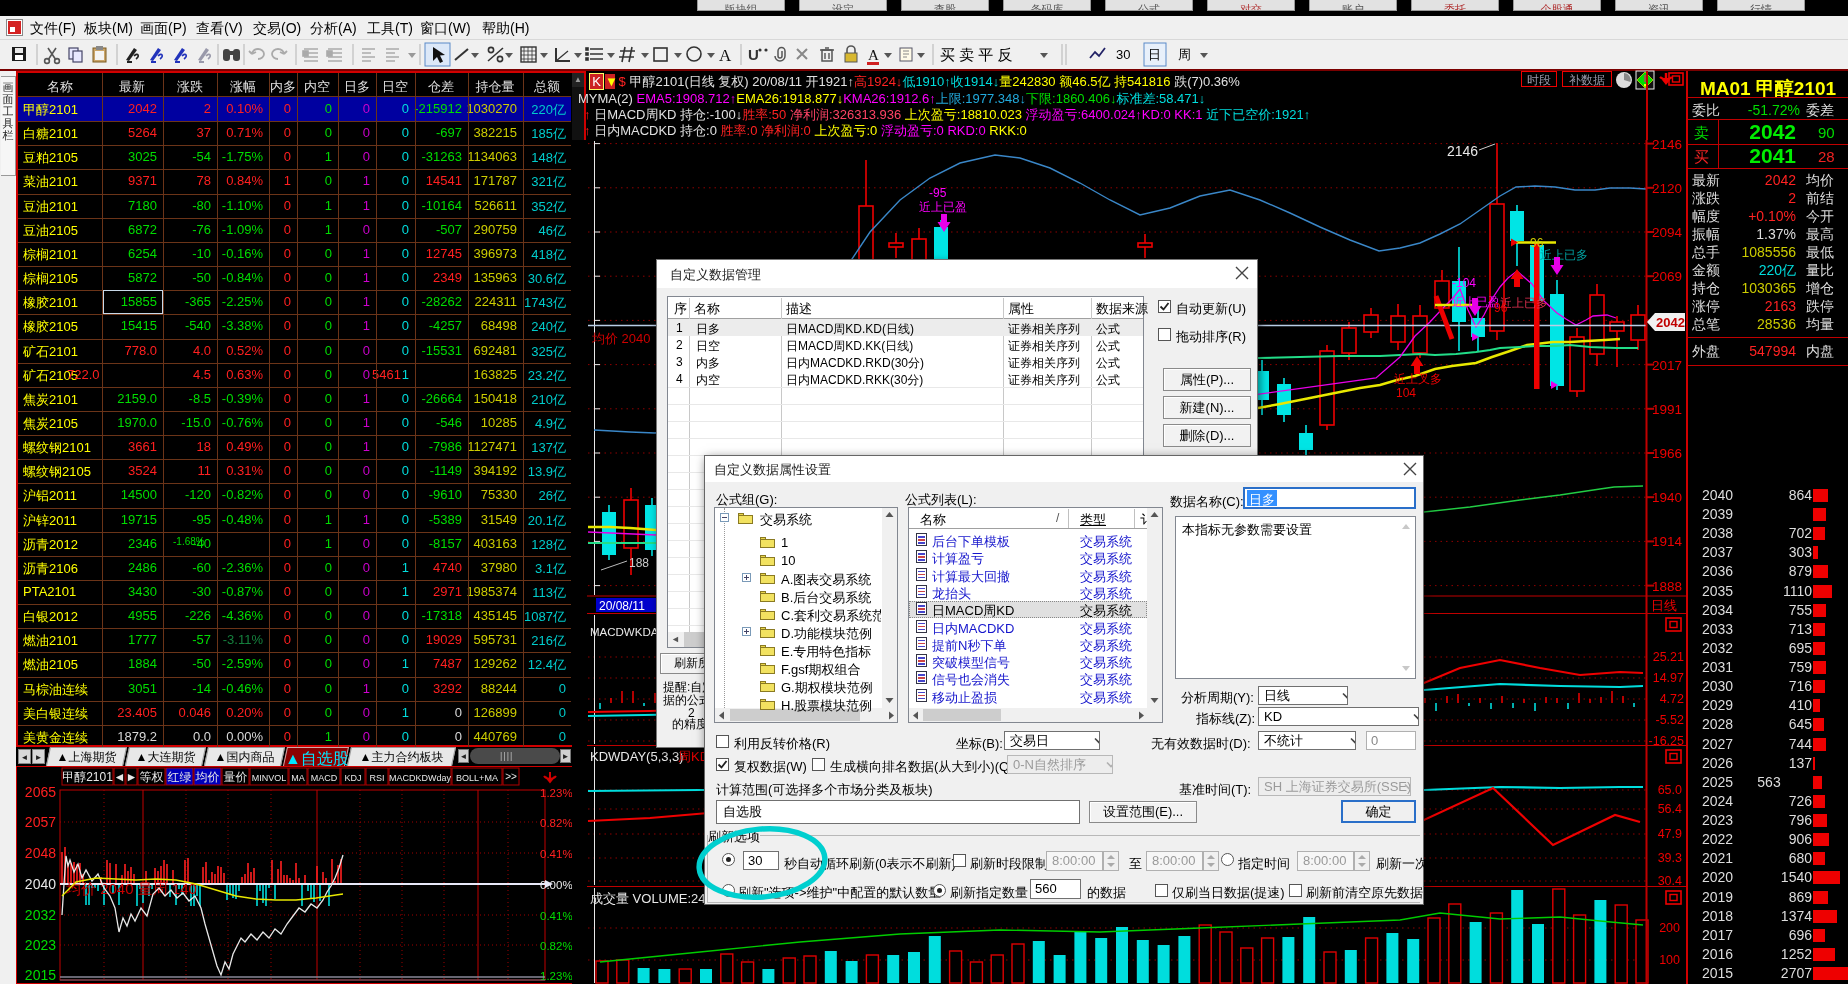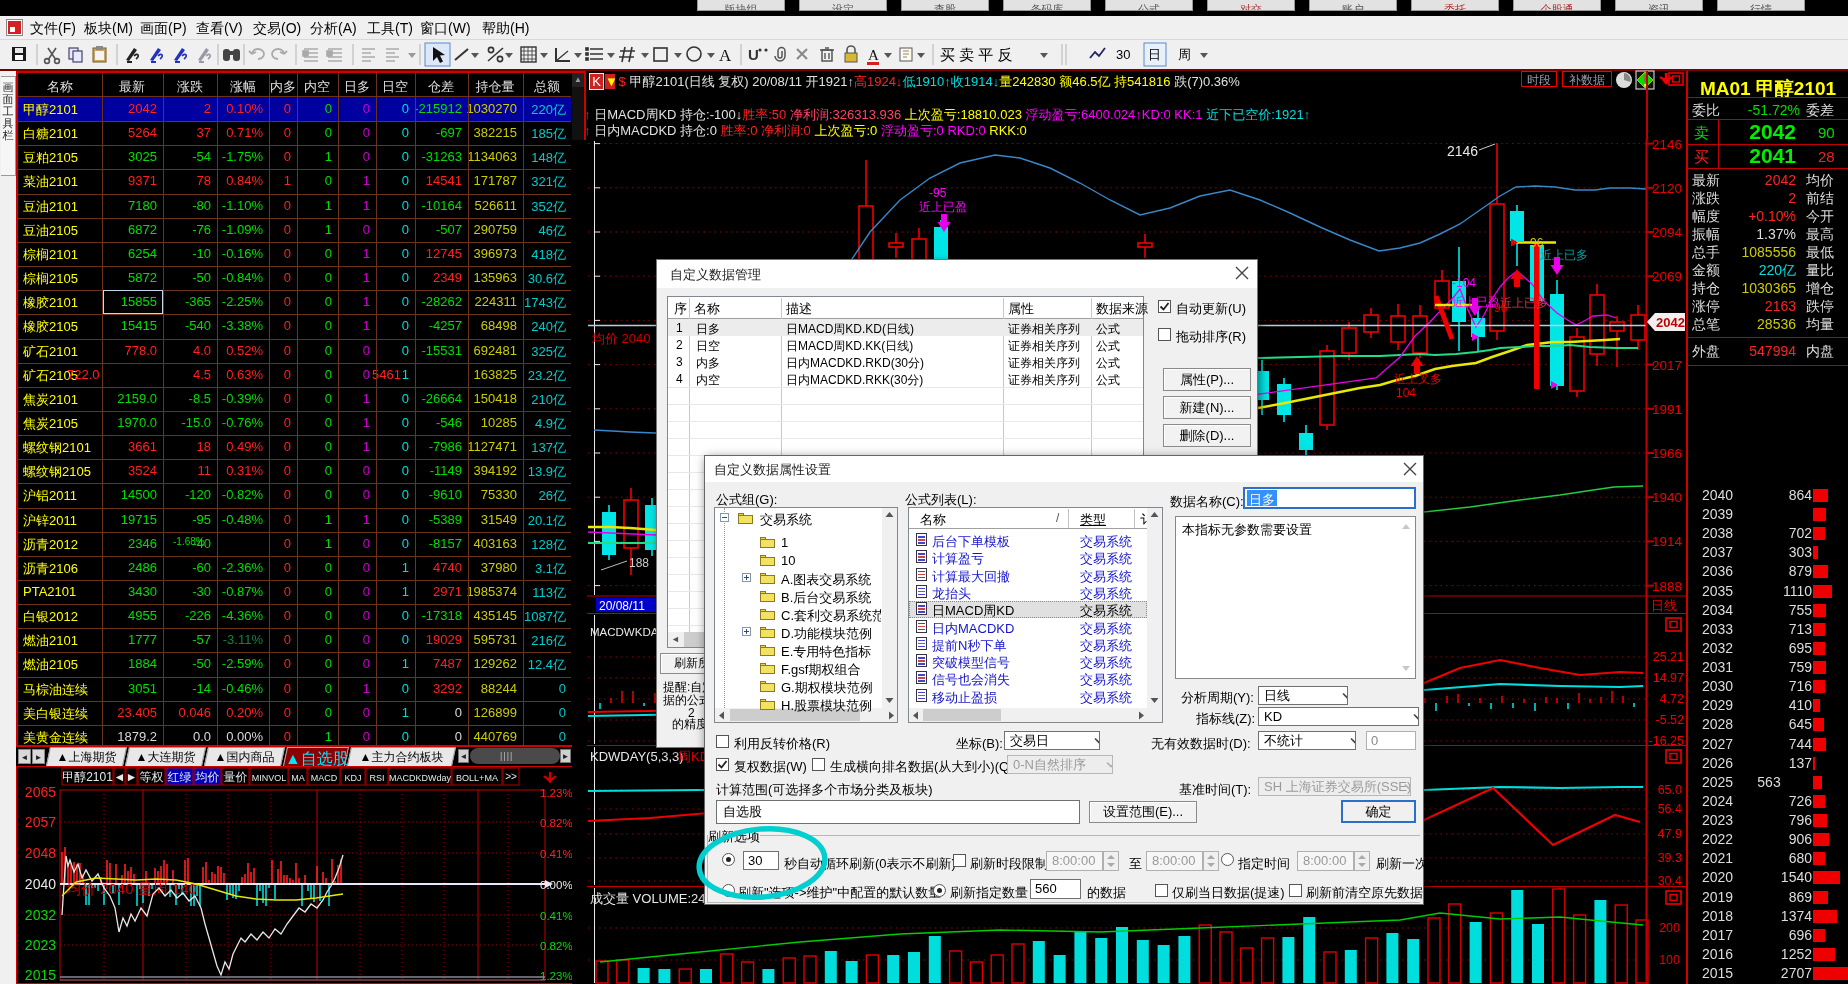--- a/index.html
+++ b/index.html
@@ -691,20 +691,21 @@
       <line x1="325" y1="118" x2="325" y2="93" stroke="#ff2020" stroke-width="1.6"></line>
       <line x1="44" y1="118" x2="529" y2="118" stroke="#e8e8f8" stroke-width="2"></line>
       <path d="M529 114 l8 4 l-8 4 z" fill="#e8e8f8"></path>
       <text x="50" y="128" font-size="15" fill="#cc0000">均价 2040 量周 140</text>
       <polyline points="46,149 48,118 50,90 52,100 54,94 58,106 62,98 66,112 70,104 76,115 82,108 88,122 94,130 99,142 103,166 107,152 111,160 115,148 119,155 125,142 131,150 137,128 143,122 149,130 155,124 161,132 167,127 173,135 179,130 185,142 189,158 193,172 197,186 201,200 205,209 209,196 213,203 217,188 221,180 225,172 229,176 235,168 241,174 247,166 253,172 259,163 265,168 271,158 277,150 283,142 289,146 295,138 301,142 307,134 311,126 315,120 319,112 323,102 327,89" fill="none" stroke="#e8e8e8" stroke-width="1.3"></polyline>
       <polyline points="46,130 60,116 80,112 100,113 120,114 140,113 160,114 180,118 200,124 220,130 240,133 260,134 280,134 300,132 320,129 327,128" fill="none" stroke="#e8e800" stroke-width="1.4"></polyline>
       <line x1="44" y1="211" x2="529" y2="211" stroke="#889" stroke-width="1.4"></line>
       <line x1="44" y1="214" x2="529" y2="214" stroke="#667"></line>
     </svg>
     <div class="a nw" style="left:589px;top:73px;font-size:13px"><span style="display:inline-block;background:#cc2222;color:#fff;border:1px solid #ff6;width:15px;text-align:center">K</span><span style="display:inline-block;background:#cc2222;color:#ff0;width:10px;text-align:center;margin-left:1px">▼</span><span style="color:#f22"> $ </span><span style="color:#e0e0e0">甲醇2101(日线 复权) 20/08/11 开1921↑</span><span style="color:#f22">高1924↓</span><span style="color:#0dd">低1910↑收1914↓</span><span style="color:#ff0">量242830 额46.5亿 持541816 </span><span style="color:#e0e0e0">跌(7)0.36%</span></div>
+    <div class="a nw" style="left:578px;top:90px;font-size:13px"><span style="color:#e0e0e0">MYMA(2) </span><span style="color:#f0f">EMA5:1908.712↑</span><span style="color:#ff0">EMA26:1918.877↓</span><span style="color:#f0f">KMA26:1912.6↑</span><span style="color:#2ad">上限:1977.348↓</span><span style="color:#0d0">下限:1860.406↓</span><span style="color:#0dd">标准差:58.471↓</span></div>
     <div class="a nw" style="left:584px;top:106px;font-size:13px"><span style="color:#f22">↑ </span><span style="color:#e0e0e0">日MACD周KD 持仓:-100↓</span><span style="color:#f22">胜率:50 </span><span style="color:#f46">净利润:326313.936 </span><span style="color:#ff0">上次盈亏:18810.023 </span><span style="color:#f0f">浮动盈亏:6400.024↑KD:0 KK:1 </span><span style="color:#0dd">近下已空价:1921↑</span></div>
     <div class="a nw" style="left:584px;top:122px;font-size:13px"><span style="color:#f22">↑ </span><span style="color:#e0e0e0">日内MACDKD 持仓:0 </span><span style="color:#f22">胜率:0 净利润:0 </span><span style="color:#ff0">上次盈亏:0 </span><span style="color:#f0f">浮动盈亏:0 RKD:0 </span><span style="color:#ff0">RKK:0</span></div>
     <div class="a nw" style="left:1521px;top:71px;width:36px;height:16px;border:1px solid #e00;color:#99a;font-size:12px;text-align:center;line-height:16px">时段</div>
     <div class="a nw" style="left:1562px;top:71px;width:50px;height:16px;border:1px solid #e00;color:#99a;font-size:12px;text-align:center;line-height:16px">补数据</div>
     <svg class="a" style="left:1614px;top:69px" width="72" height="22" viewBox="0 0 72 22">
       <circle cx="10" cy="11" r="8" fill="#ddd"></circle>
       <path d="M10 11 L10 4 A7 7 0 0 1 16.5 13 Z" fill="#888"></path>
       <rect x="22" y="2" width="18" height="18" fill="#111" stroke="#eee"></rect>
       <path d="M31 3 L39 11 L31 19 L23 11 Z" fill="#0d0" stroke="#ff0" stroke-width="0.6"></path>
       <rect x="30" y="6" width="2.5" height="7" fill="#864"></rect>

